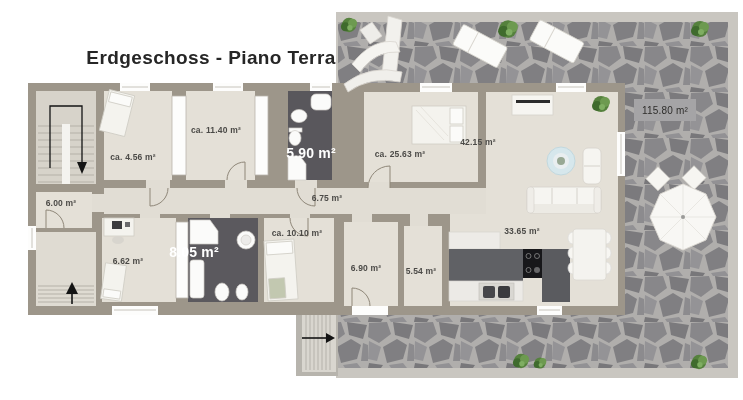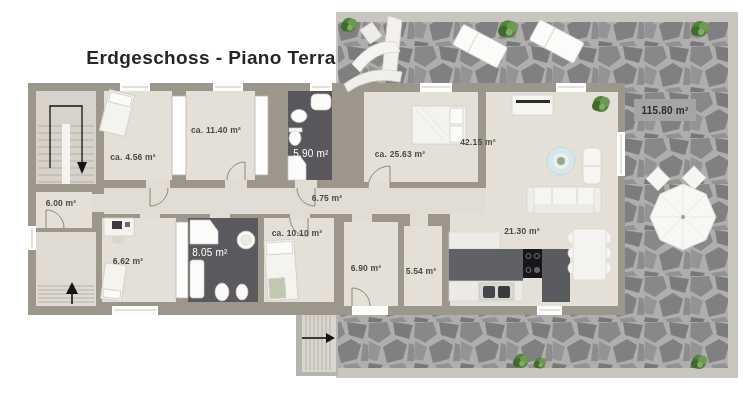--- a/index.html
+++ b/index.html
@@ -2,22 +2,22 @@
 <html><head>
 <meta charset="utf-8">
 <style>
   html,body{margin:0;padding:0;background:#ffffff;}
   .stage{position:relative;width:743px;height:400px;background:#fff;overflow:hidden;
          font-family:"Liberation Sans",sans-serif;padding-left:44px;}
   .stage svg{position:absolute;left:0;top:0;}
   .lbl{position:absolute;transform:translate(-50%,-50%);
        font:600 8.5px "Liberation Sans",sans-serif;color:#4b4a47;
        white-space:nowrap;letter-spacing:.2px;}
-  .lbl.white{color:#ffffff;font-weight:400;font-size:10px;}
-  .lbl.big{color:#2e2d2b;font-weight:700;font-size:10px;}
+  .lbl.white{color:#ffffff;font-weight:700;font-size:14px;}
+  .lbl.big{color:#2e2d2b;font-weight:400;font-size:10px;}
   .title{position:absolute;transform:translate(-50%,-50%);
          font:700 19px "Liberation Sans",sans-serif;color:#262626;
          white-space:nowrap;letter-spacing:.4px;}
 </style>
 </head>
 <body>
 
 <div class="stage">
 
 <svg width="743" height="400" viewBox="0 0 743 400">
@@ -278,19 +278,19 @@
   <div class="title" style="left:211px;top:58px">Erdgeschoss - Piano Terra</div>
 
   <div class="lbl" style="left:133px;top:157px">ca. 4.56 m²</div>
   <div class="lbl" style="left:216px;top:130px">ca. 11.40 m²</div>
   <div class="lbl white" style="left:311px;top:153px">5.90 m²</div>
   <div class="lbl" style="left:327px;top:198px">6.75 m²</div>
   <div class="lbl" style="left:400px;top:154px">ca. 25.63 m²</div>
   <div class="lbl" style="left:478px;top:142px">42.15 m²</div>
   <div class="lbl" style="left:61px;top:203px">6.00 m²</div>
   <div class="lbl" style="left:128px;top:261px">6.62 m²</div>
-  <div class="lbl white" style="left:210px;top:252px">8.05 m²</div>
+  <div class="lbl white" style="left:194px;top:252px">8.05 m²</div>
   <div class="lbl" style="left:297px;top:233px">ca. 10.10 m²</div>
   <div class="lbl" style="left:366px;top:268px">6.90 m²</div>
   <div class="lbl" style="left:421px;top:271px">5.54 m²</div>
-  <div class="lbl" style="left:522px;top:231px">21.30 m²</div>
+  <div class="lbl" style="left:522px;top:231px">33.65 m²</div>
   <div class="lbl big" style="left:665px;top:110px">115.80 m²</div>
 </div>
 
 </body></html>

